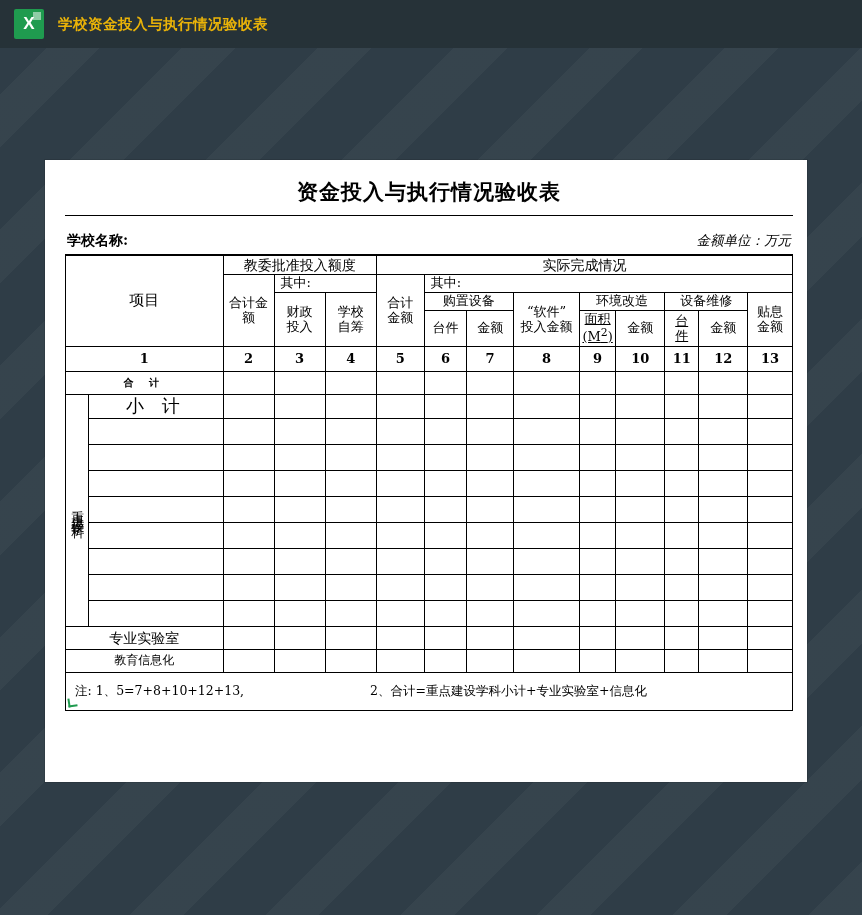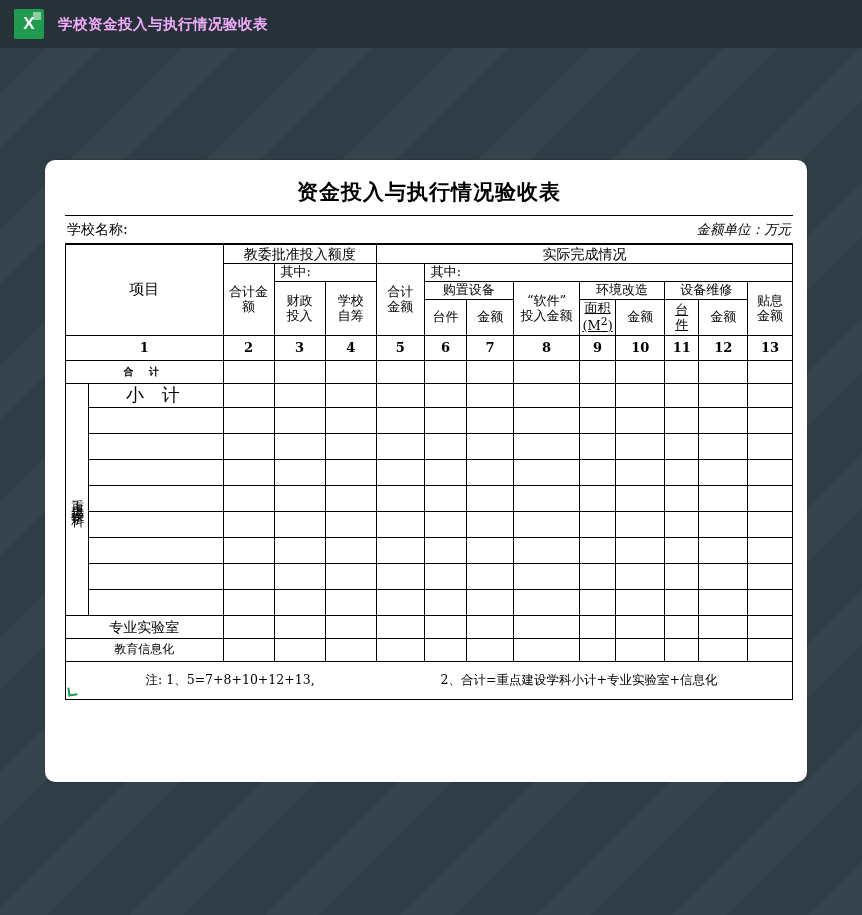--- a/index.html
+++ b/index.html
@@ -53,36 +53,35 @@
     position: relative;
   }
   .xls-icon::after {
     content: "";
     position: absolute;
     top: 3px; right: 3px;
     width: 8px; height: 8px;
     background: rgba(255,255,255,0.5);
   }
   .topbar-title {
-    color: #f0abfc;
+    color: #eab308;
     font-size: 14.5px;
     font-weight: bold;
     margin-left: 14px;
     letter-spacing: 0.5px;
   }
 
   .sheet {
     position: absolute;
     left: 45px;
     top: 160px;
     width: 762px;
     height: 622px;
     background: #ffffff;
     box-shadow: 0 0 0 1px rgba(0,0,0,0.1);
-    border-radius: 10px;
   }
   .sheet-inner {
     position: absolute;
     left: 20px;
     top: 12px;
     width: 728px;
   }
 
   .doc-title {
     text-align: center;
@@ -98,21 +97,21 @@
   .subhead {
     display: flex;
     justify-content: space-between;
     align-items: flex-end;
     font-family: "DejaVu Serif", serif;
     font-size: 14px;
     padding: 5px 2px 4px 2px;
     border-bottom: 1px solid #000;
     color: #000;
   }
-  .subhead .left { font-weight: normal; }
+  .subhead .left { font-weight: bold; margin-top: 11px; }
   .subhead .right { font-size: 13.5px; font-style: italic; }
 
   table.main {
     border-collapse: collapse;
     width: 100%;
     table-layout: fixed;
     font-family: "DejaVu Serif", serif;
     color: #000;
   }
   table.main td {
@@ -139,21 +138,20 @@
 
   .notes {
     border: 1px solid #000;
     border-top: none;
     font-family: "DejaVu Serif", serif;
     font-size: 12.5px;
     color: #000;
     padding: 6px 4px 7px 9px;
     line-height: 1.9;
     position: relative;
-    text-align: center;
   }
   .notes .line2 { padding-left: 14px; }
   .note-tab {
     display: inline-block;
     width: 118px;
   }
   .green-mark {
     position: absolute;
     left: 2px;
     bottom: 3px;

